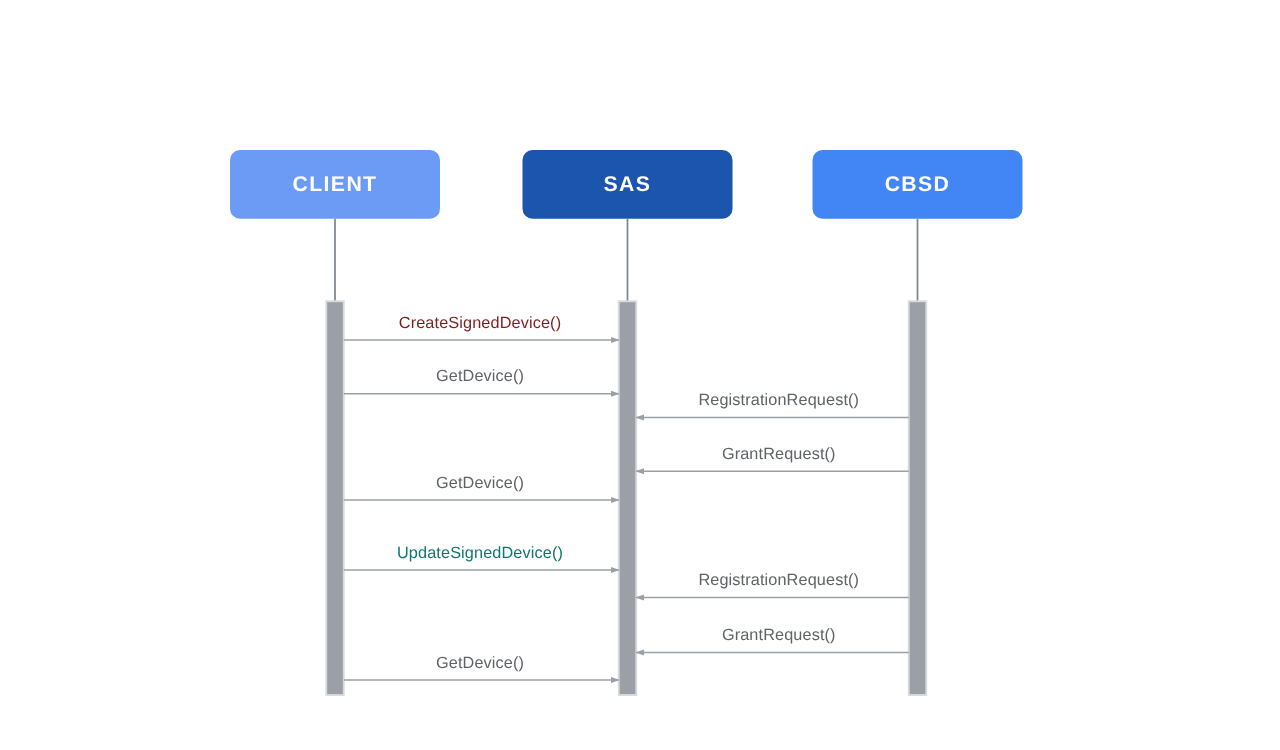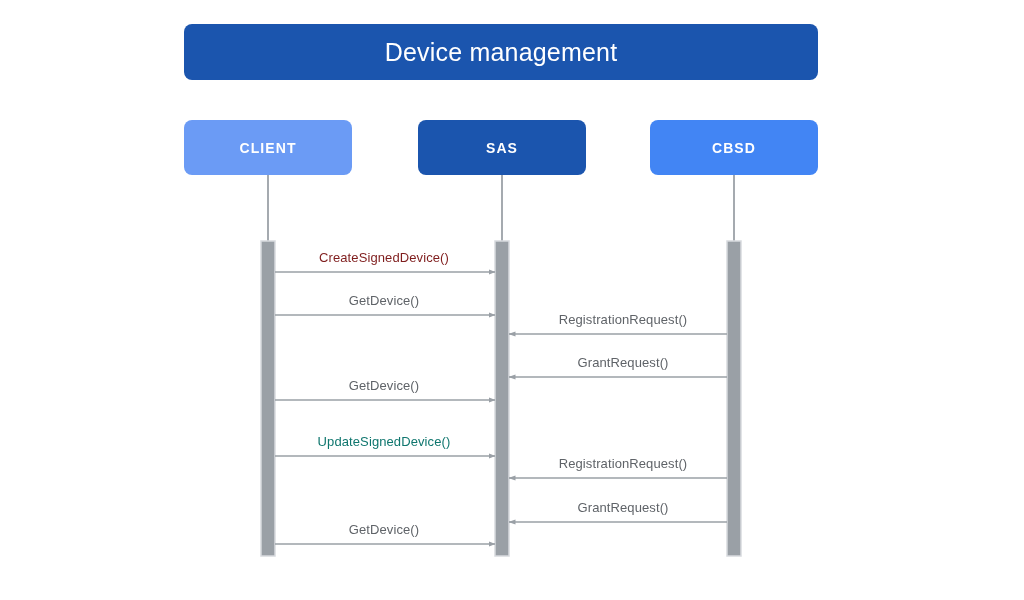--- a/index.html
+++ b/index.html
@@ -49,21 +49,21 @@
     top: 120px;
     height: 55px;
     border-radius: 8px;
     display: flex;
     align-items: center;
     justify-content: center;
     box-sizing: border-box;
   }
   .participant-label {
     color: #ffffff;
-    font-size: 14px;
+    font-size: 17px;
     font-weight: 700;
     letter-spacing: 1.1px;
     line-height: 1;
   }
 
   
   .svg-layer {
     position: absolute;
     left: 0;
     top: 0;
@@ -81,23 +81,20 @@
     font-weight: 400;
     line-height: 1;
     letter-spacing: 0.1px;
   }
 </style>
 </head>
 <body>
 
 <div id="diagram-root">
 
-  <div class="title-banner" style="background: rgb(27, 85, 174);">
-    <span class="title-banner-text">Device management</span>
-  </div>
 
   <div id="participant-boxes">
       <div class="participant-box" style="left: 184px; width: 168px; background: rgb(107, 155, 245);">
         <span class="participant-label">CLIENT</span>
       </div>
       <div class="participant-box" style="left: 418px; width: 168px; background: rgb(27, 85, 174);">
         <span class="participant-label">SAS</span>
       </div>
       <div class="participant-box" style="left: 650px; width: 168px; background: rgb(66, 133, 244); text-align: center;">
         <span class="participant-label">CBSD</span>

